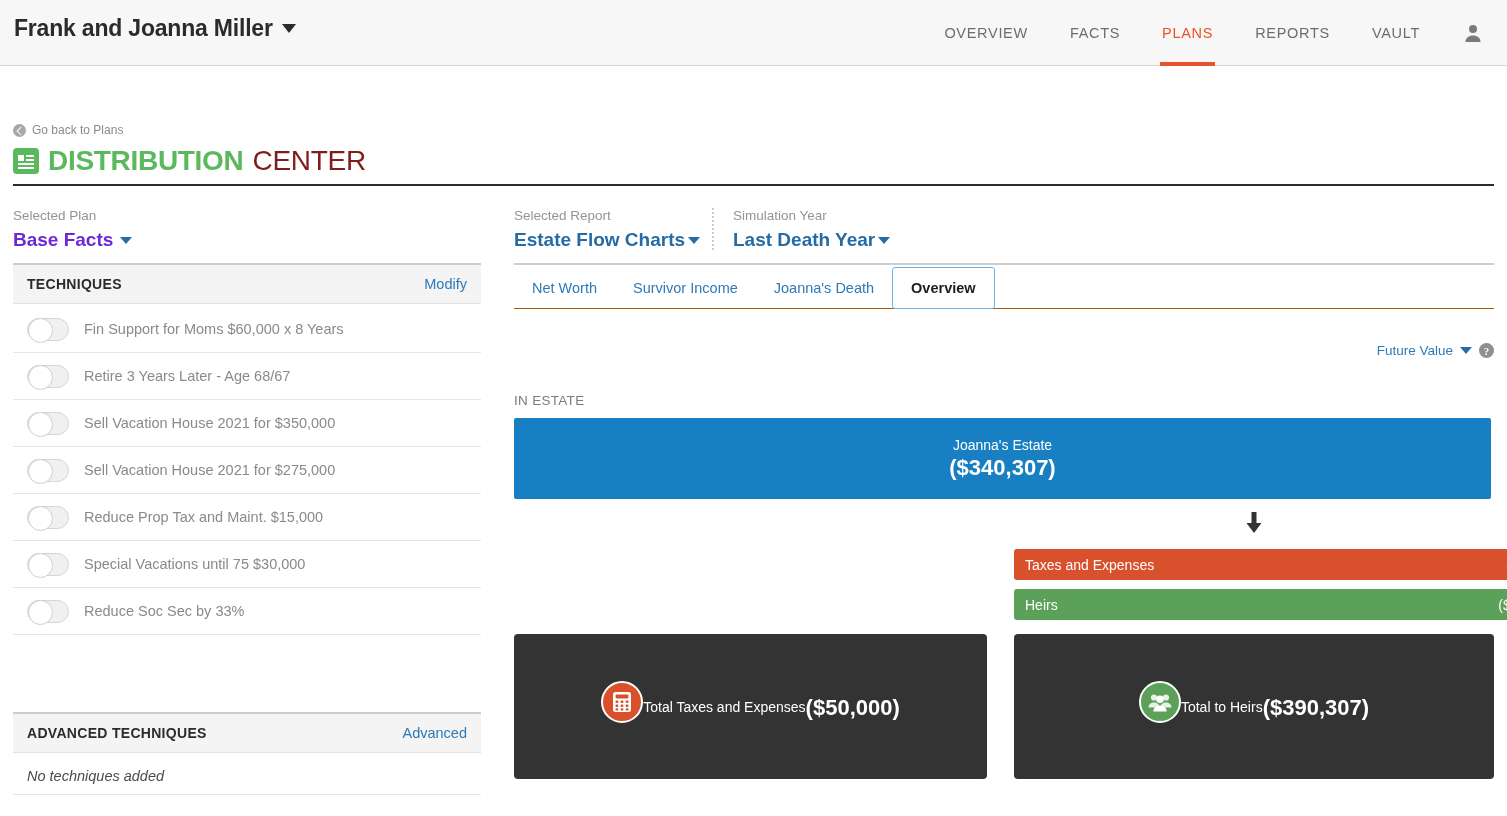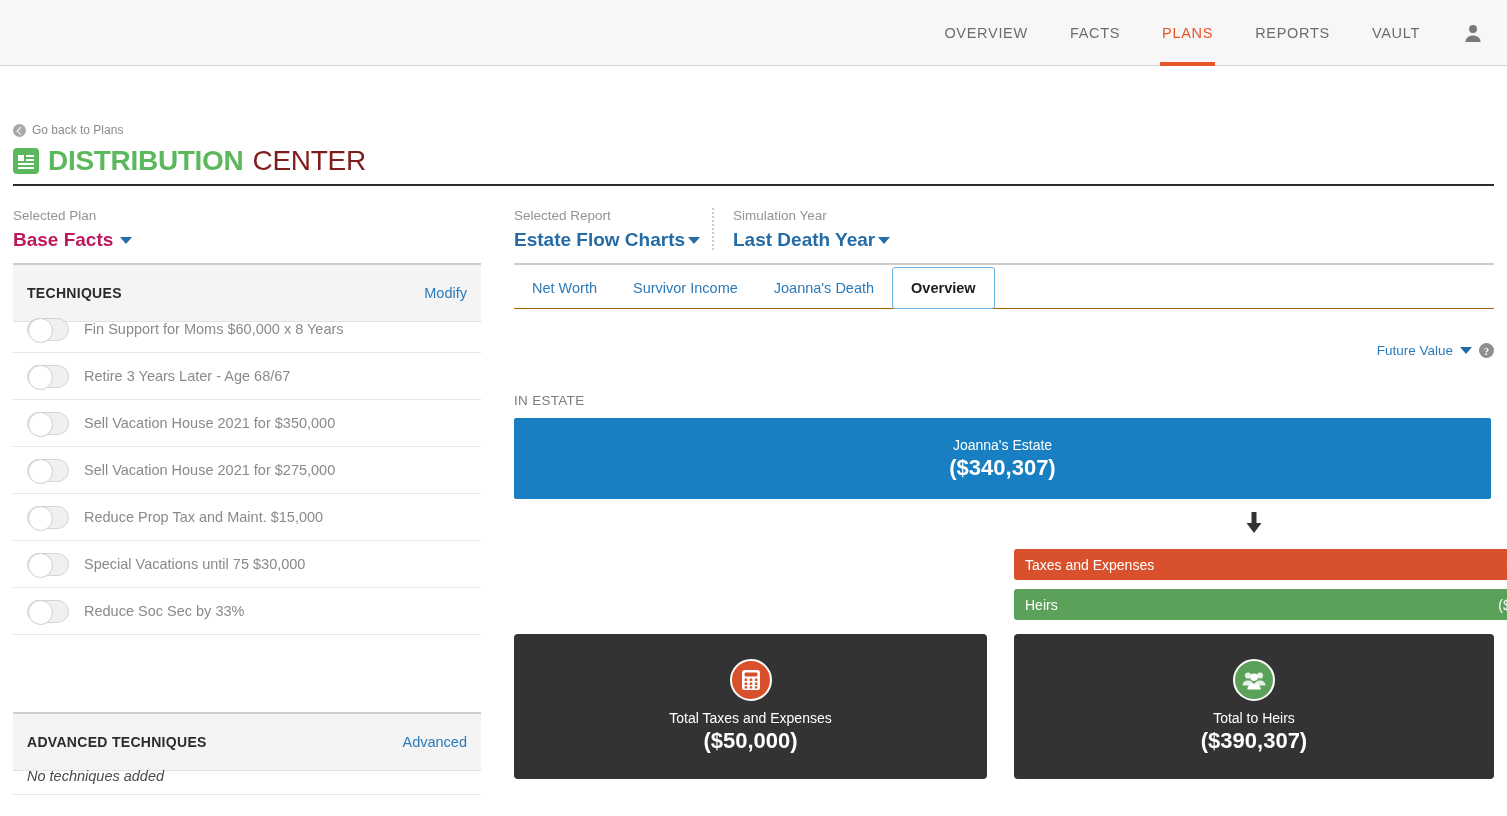--- a/index.html
+++ b/index.html
@@ -89,32 +89,32 @@
     background: #2b2b2b;
   }
 
   
   .sel-plan-lbl {
     position: absolute; left: 13px; top: 208px;
     font-size: 13.5px; color: #949494;
   }
   .sel-plan-val {
     position: absolute; left: 13px; top: 229px;
-    font-size: 19px; font-weight: bold; color: #be185d;
+    font-size: 19px; font-weight: bold; color: #6d28d9;
     display: flex; align-items: center; gap: 7px; cursor: pointer;
   }
   .caret-blue {
     width: 0; height: 0;
     border-left: 6px solid transparent;
     border-right: 6px solid transparent;
     border-top: 7px solid #256ba5;
   }
 
   .panel-head {
-    position: absolute; left: 13px; width: 468px; height: 59px;
+    position: absolute; left: 13px; width: 468px; height: 41px;
     background: #f4f4f4;
     border-top: 2px solid #cdcdcd;
     border-bottom: 1px solid #e2e2e2;
     display: flex; align-items: center; justify-content: space-between;
     padding: 8px 14px;
   }
   .panel-head .ttl {
     font-size: 14px; font-weight: bold; color: #2b2b2b; letter-spacing: 0.3px;
   }
   .panel-head .act { font-size: 14.5px; color: #2d7ab8; cursor: pointer; }
@@ -217,40 +217,44 @@
     position: absolute; left: 1014px; width: 563px; height: 31px;
     border-radius: 3px; color: #fff;
     display: flex; align-items: center; justify-content: space-between;
     padding: 0 11px; font-size: 14px;
   }
   .flowbar.tax   { top: 549px; background: #d9512c; }
   .flowbar.heirs { top: 589px; background: #5ba159; }
 
   .summary {
     position: absolute; height: 145px; background: #333333; border-radius: 4px;
-    display: flex; flex-direction: column; align-items: center; justify-content: center;
+    display: flex; flex-direction: row; align-items: center; justify-content: center;
     color: #fff;
   }
   .summary.left  { left: 514px;  top: 634px; width: 473px; }
   .summary.right { left: 1014px; top: 634px; width: 480px; }
   .sicon {
     width: 42px; height: 42px; border-radius: 50%;
     border: 2px solid #ffffff;
     display: flex; align-items: center; justify-content: center;
     margin-bottom: 9px;
   }
   .sicon.orange { background: #d9512c; }
   .sicon.green  { background: #5ba159; }
   .summary .cap { font-size: 14px; }
   .summary .amt { font-size: 22px; font-weight: bold; margin-top: 2px; }
 </style>
 </head>
 <body>
 
 <div class="topnav">
+  <div class="client-name">
+    <span>Frank and Joanna Miller</span>
+    <span class="caret-dn"></span>
+  </div>
   <div class="navlinks">
     <div class="navlink">OVERVIEW</div>
     <div class="navlink">FACTS</div>
     <div class="navlink active">PLANS</div>
     <div class="navlink">REPORTS</div>
     <div class="navlink">VAULT</div>
     <div class="avatar-icon">
       <svg width="20" height="20" viewBox="0 0 20 20" aria-hidden="true">
         <circle cx="10" cy="6" r="4" fill="#7a7a7a"></circle>
         <path d="M2.5 19c0-4.2 3.4-6.5 7.5-6.5s7.5 2.3 7.5 6.5z" fill="#7a7a7a"></path>

